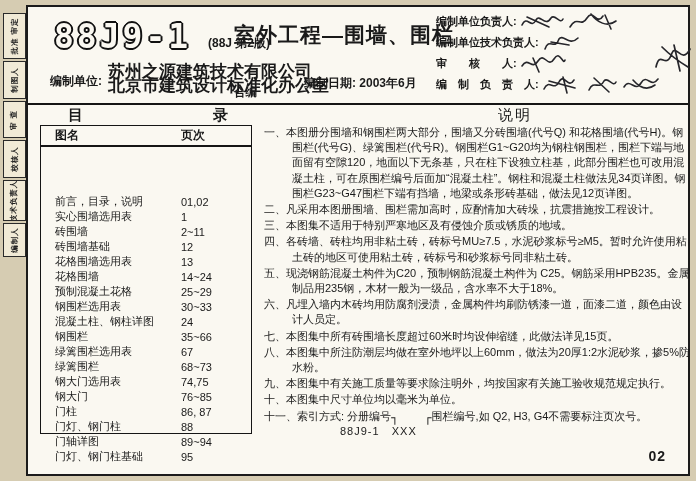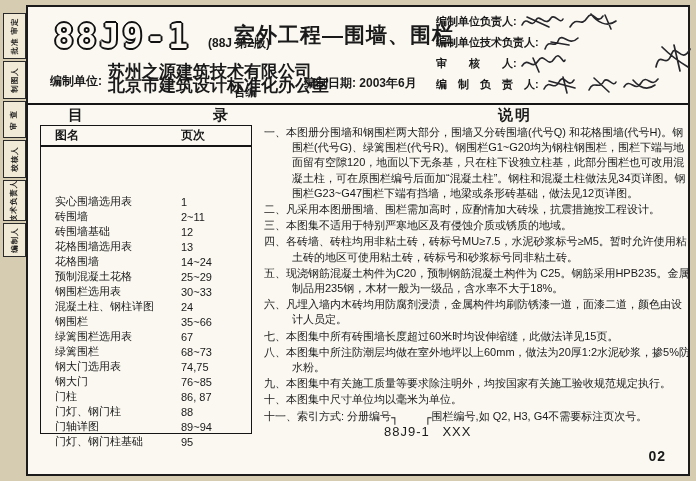--- a/index.html
+++ b/index.html
@@ -37,36 +37,36 @@
   .unit-lines{position:absolute;left:80px;top:58px;font-size:17px;font-weight:bold;line-height:14px;}
   .joint{position:absolute;left:206px;top:78px;font-size:11.5px;font-weight:bold;}
   .date{position:absolute;left:276px;top:68px;font-size:12px;font-weight:bold;}
   .sign-block{position:absolute;left:408px;top:4px;width:254px;}
   .sign-row{height:21px;display:flex;align-items:center;font-size:11px;font-weight:bold;white-space:nowrap;}
   .sig{margin-left:2px;flex:none;}
   .sig-tall{position:absolute;right:-4px;top:30px;}
   .divider{position:absolute;left:0;top:96px;width:100%;height:2px;background:#151515;}
   
   .toc-head{position:absolute;left:40px;top:99px;width:160px;display:flex;justify-content:space-between;font-size:15px;font-weight:bold;}
-  .notes-head{position:absolute;left:470px;top:99px;font-size:15px;font-weight:bold;letter-spacing:2px;}
+  .notes-head{position:absolute;left:470px;top:99px;font-size:15px;font-weight:normal;letter-spacing:2px;}
   
   .toc{position:absolute;left:12px;top:118px;width:212px;height:309px;
        border:1.5px solid #151515;box-sizing:border-box;display:flex;flex-direction:column;gap:44px;}
   .toc-header{height:19px;flex:none;display:flex;border-bottom:2.5px solid #151515;
               font-size:12px;font-weight:bold;align-items:center;}
   .toc-body{flex:1;display:flex;flex-direction:column;padding:3px 0 2px 0;}
   .toc-row{flex:1;display:flex;align-items:center;font-size:11px;}
   .c-name{padding-left:14px;flex:1;}
   .c-page{width:70px;flex:none;}
   
   .notes{position:absolute;left:236px;top:118px;width:426px;font-size:11px;line-height:15.2px;}
   .note{padding-left:28px;text-indent:-28px;margin-bottom:1px;}
   .note-last{padding-left:40px;text-indent:-40px;white-space:nowrap;}
   .bracket{font-family:"DejaVu Sans Mono",monospace;font-weight:bold;font-size:12px;position:relative;top:2px;}
-  .idx-code{margin-left:120px;font-size:13px;letter-spacing:1px;}
+  .idx-code{margin-left:76px;font-size:11px;letter-spacing:1px;}
   .idx-gap{display:inline-block;width:26px;}
   .pageno{position:absolute;right:22px;bottom:10px;font-size:14px;font-weight:bold;letter-spacing:1px;}
   svg.sigsvg{display:inline-block;vertical-align:middle;}
 </style>
 </head>
 <body>
 
 <div class="tab" style="left:3px;top:13px;height:46px;">
     <span>批准 审定</span>
   </div>
@@ -146,20 +146,24 @@
     <span>录</span>
   </div>
   <div class="notes-head">说明</div>
 
   <div class="toc">
     <div class="toc-header">
       <span class="c-name">图名</span>
       <span class="c-page">页次</span>
     </div>
     <div class="toc-body">
+      <div class="toc-row">
+          <span class="c-name">前言，目录，说明</span>
+          <span class="c-page">01,02</span>
+        </div>
       <div class="toc-row">
           <span class="c-name">实心围墙选用表</span>
           <span class="c-page">1</span>
         </div>
       <div class="toc-row">
           <span class="c-name">砖围墙</span>
           <span class="c-page">2~11</span>
         </div>
       <div class="toc-row">
           <span class="c-name">砖围墙基础</span>

